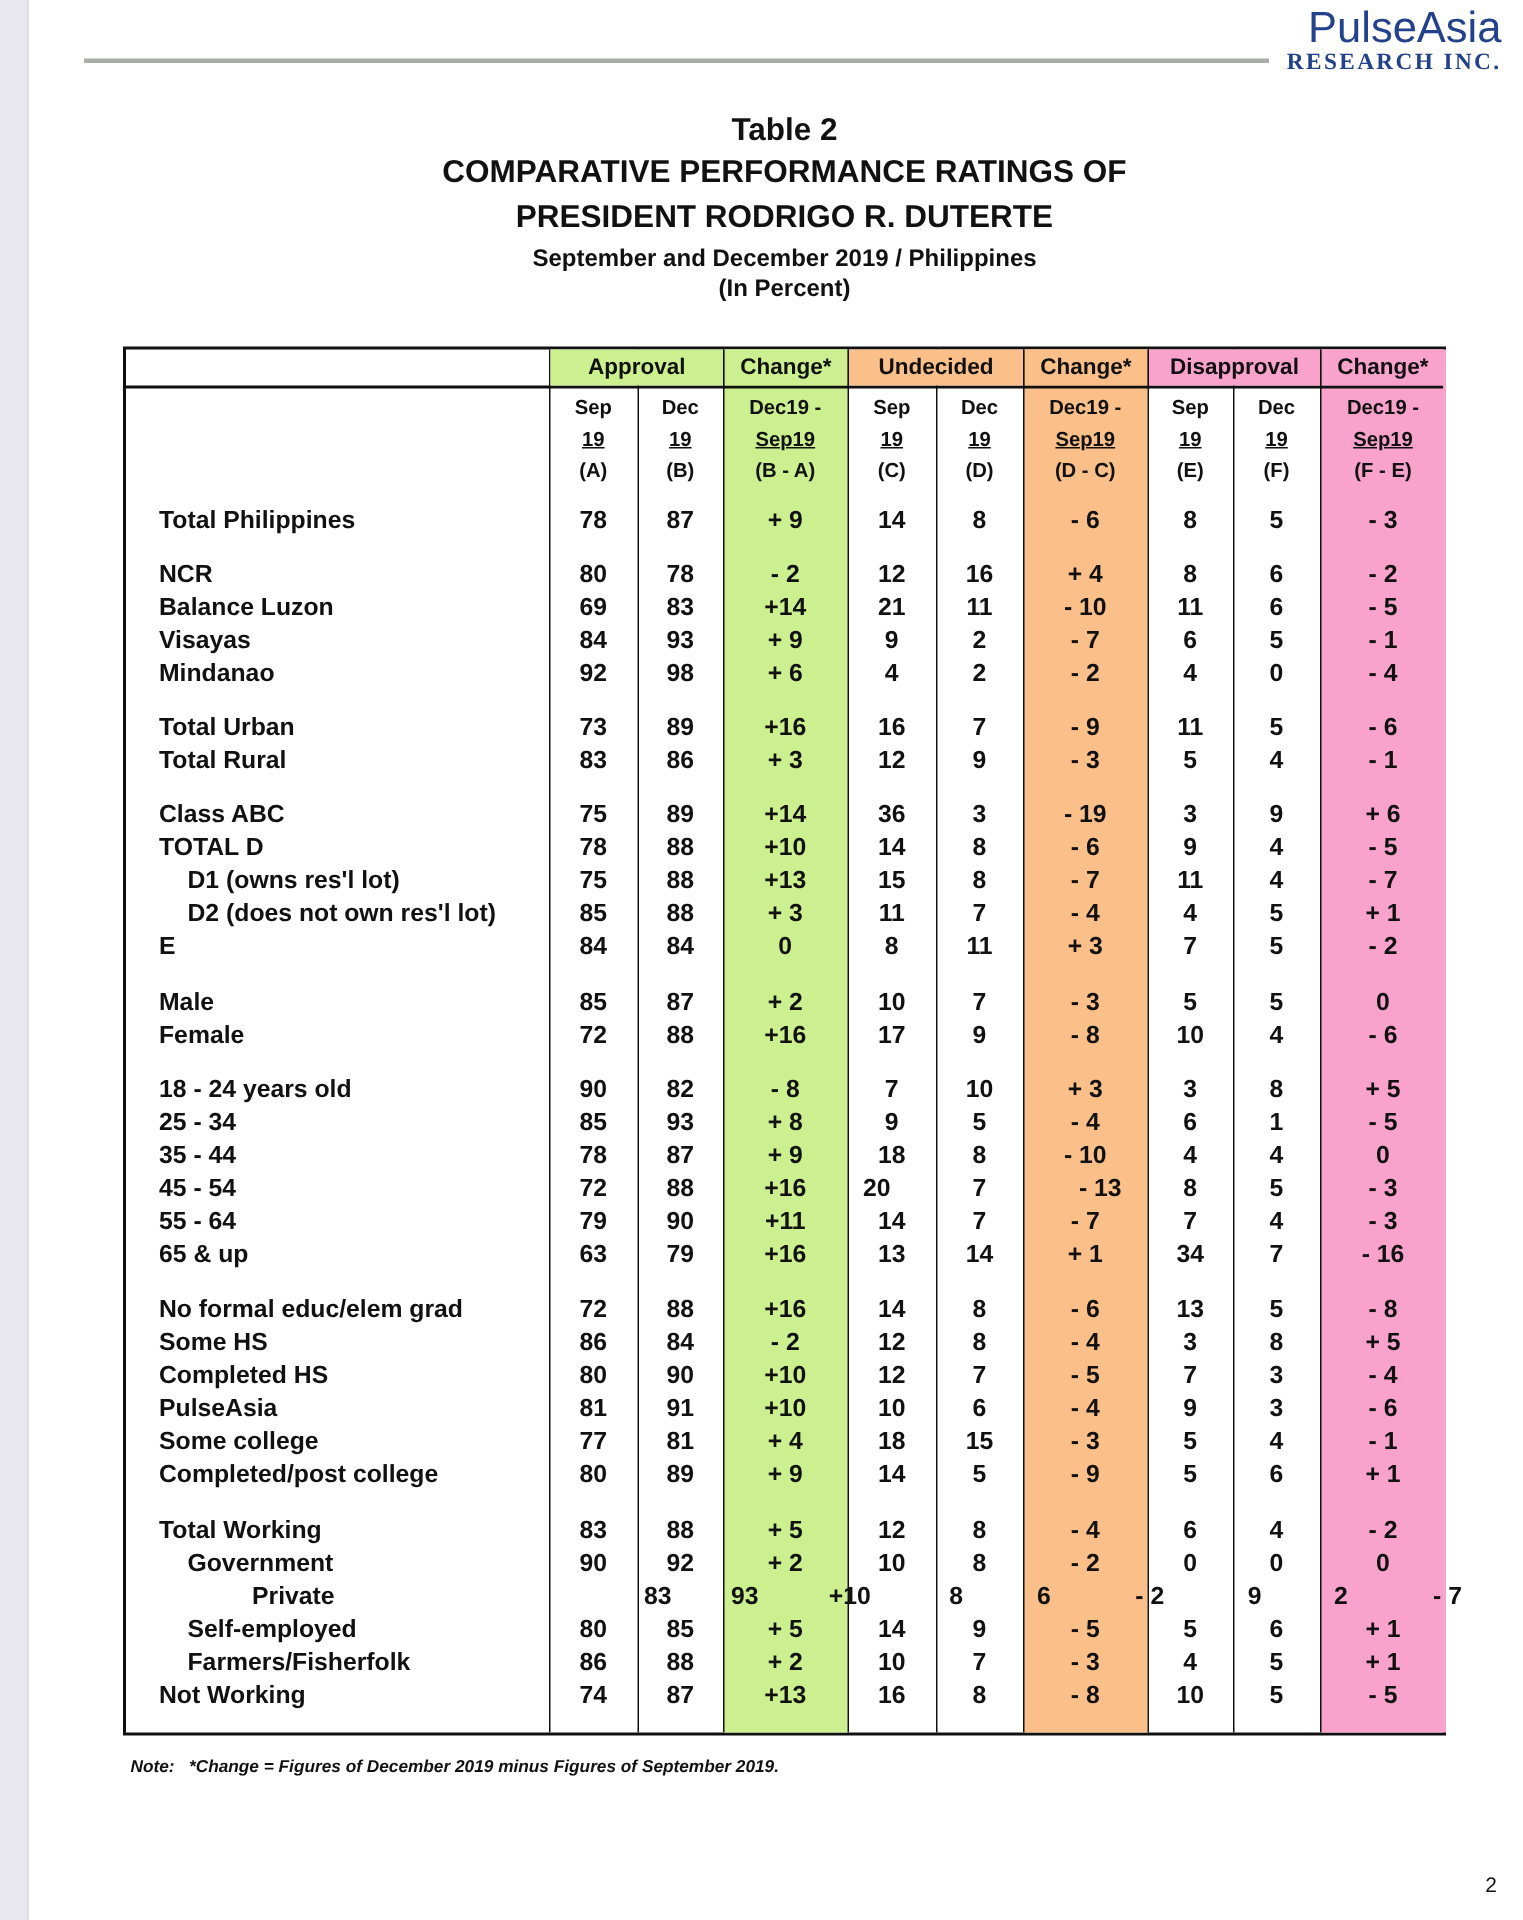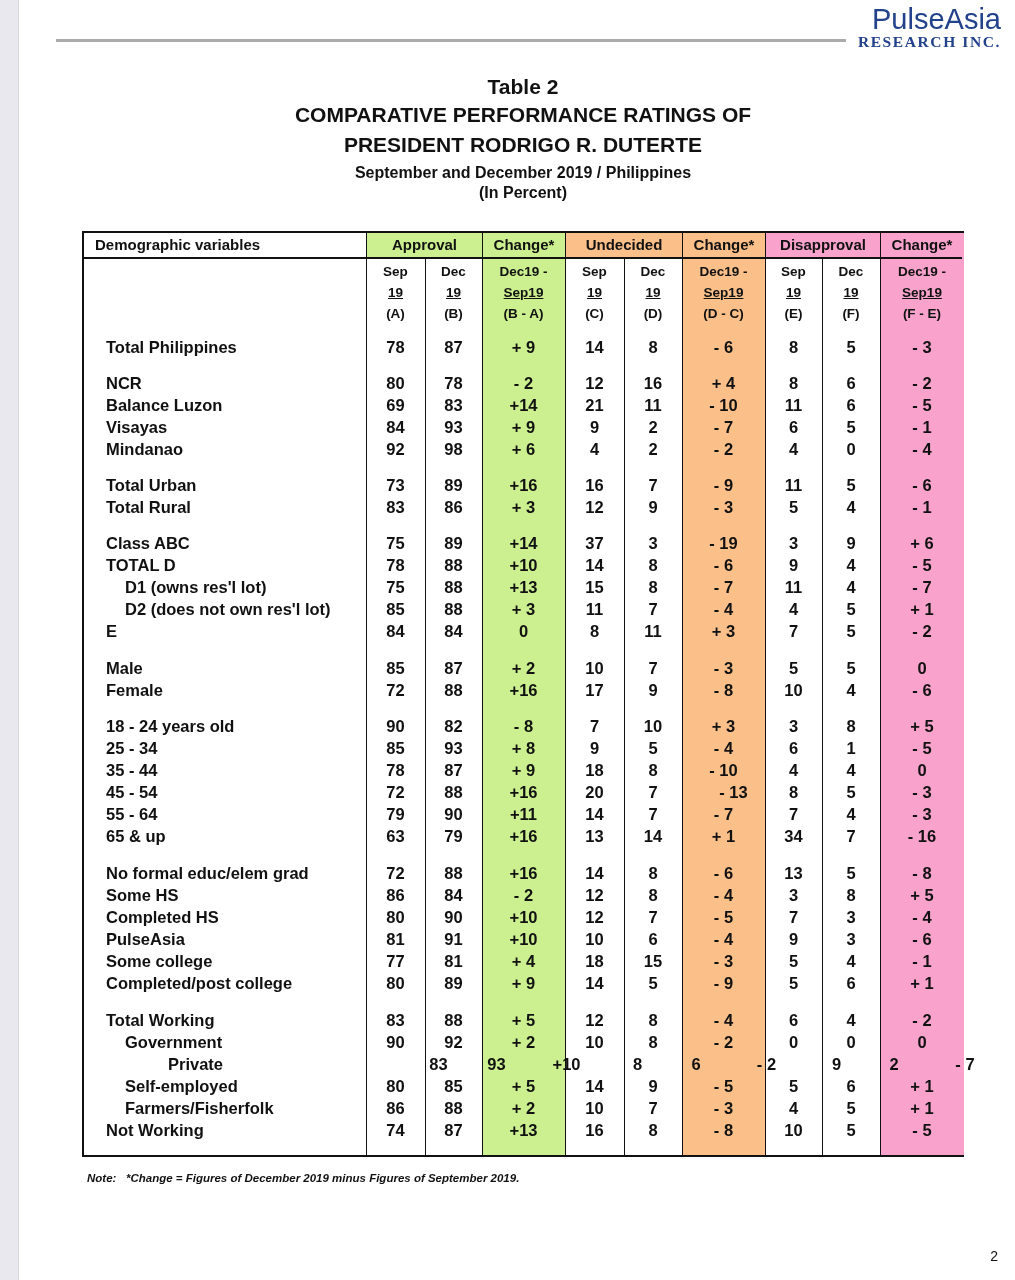--- a/index.html
+++ b/index.html
@@ -56,21 +56,20 @@
   <div class="col" style="left:341px;width:57px;"></div>
   <div class="col green" style="left:398px;width:83px;"></div>
   <div class="col" style="left:481px;width:59px;"></div>
   <div class="col" style="left:540px;width:58px;"></div>
   <div class="col orange" style="left:598px;width:83px;"></div>
   <div class="col" style="left:681px;width:57px;"></div>
   <div class="col" style="left:738px;width:58px;"></div>
   <div class="col pink" style="left:796px;width:84px;border-right:0;"></div>
 
   <div class="hdr-row">
-    <div class="hcell" style="left:0;width:282px;text-align:left;padding-left:11px;">Demographic variables</div>
     <div class="hcell green" style="left:283px;width:115px;">Approval</div>
     <div class="hcell green" style="left:399px;width:82px;">Change*</div>
     <div class="hcell orange" style="left:482px;width:116px;">Undecided</div>
     <div class="hcell orange" style="left:599px;width:82px;">Change*</div>
     <div class="hcell pink" style="left:682px;width:114px;">Disapproval</div>
     <div class="hcell pink" style="left:797px;width:82px;">Change*</div>
   </div>
 
   <div style="position:absolute;left:398px;top:0;height:26px;border-left:1.5px solid #111;"></div>
   <div style="position:absolute;left:481px;top:0;height:26px;border-left:1.5px solid #111;"></div>
@@ -208,21 +207,21 @@
         <div class="v" style="left: 598px; width: 83px;">- 3</div>
         <div class="v" style="left: 681px; width: 57px;">5</div>
         <div class="v" style="left: 738px; width: 58px;">4</div>
         <div class="v" style="left: 796px; width: 84px;">- 1</div>
       </div>
       <div class="row" style="top: 299px;">
         <div class="lbl">Class ABC</div>
         <div class="v" style="left: 282px; width: 59px;">75</div>
         <div class="v" style="left: 341px; width: 57px;">89</div>
         <div class="v" style="left: 398px; width: 83px;">+14</div>
-        <div class="v" style="left: 481px; width: 59px;">37</div>
+        <div class="v" style="left: 481px; width: 59px;">36</div>
         <div class="v" style="left: 540px; width: 58px;">3</div>
         <div class="v" style="left: 598px; width: 83px;">- 19</div>
         <div class="v" style="left: 681px; width: 57px;">3</div>
         <div class="v" style="left: 738px; width: 58px;">9</div>
         <div class="v" style="left: 796px; width: 84px;">+ 6</div>
       </div>
       <div class="row" style="top: 321px;">
         <div class="lbl">TOTAL D</div>
         <div class="v" style="left: 282px; width: 59px;">78</div>
         <div class="v" style="left: 341px; width: 57px;">88</div>
@@ -328,21 +327,21 @@
         <div class="v" style="left: 598px; width: 83px;">- 10</div>
         <div class="v" style="left: 681px; width: 57px;">4</div>
         <div class="v" style="left: 738px; width: 58px;">4</div>
         <div class="v" style="left: 796px; width: 84px;">0</div>
       </div>
       <div class="row" style="top: 548px;">
         <div class="lbl">45 - 54</div>
         <div class="v" style="left: 282px; width: 59px;">72</div>
         <div class="v" style="left: 341px; width: 57px;">88</div>
         <div class="v" style="left: 398px; width: 83px;">+16</div>
-        <div class="v" style="left: 481px; width: 59px;">20</div>
+        <div class="v" style="left: 471px; width: 59px;">20</div>
         <div class="v" style="left: 540px; width: 58px;">7</div>
         <div class="v" style="left: 598px; width: 103px;">- 13</div>
         <div class="v" style="left: 681px; width: 57px;">8</div>
         <div class="v" style="left: 738px; width: 58px;">5</div>
         <div class="v" style="left: 796px; width: 84px;">- 3</div>
       </div>
       <div class="row" style="top: 570px;">
         <div class="lbl">55 - 64</div>
         <div class="v" style="left: 282px; width: 59px;">79</div>
         <div class="v" style="left: 341px; width: 57px;">90</div>

